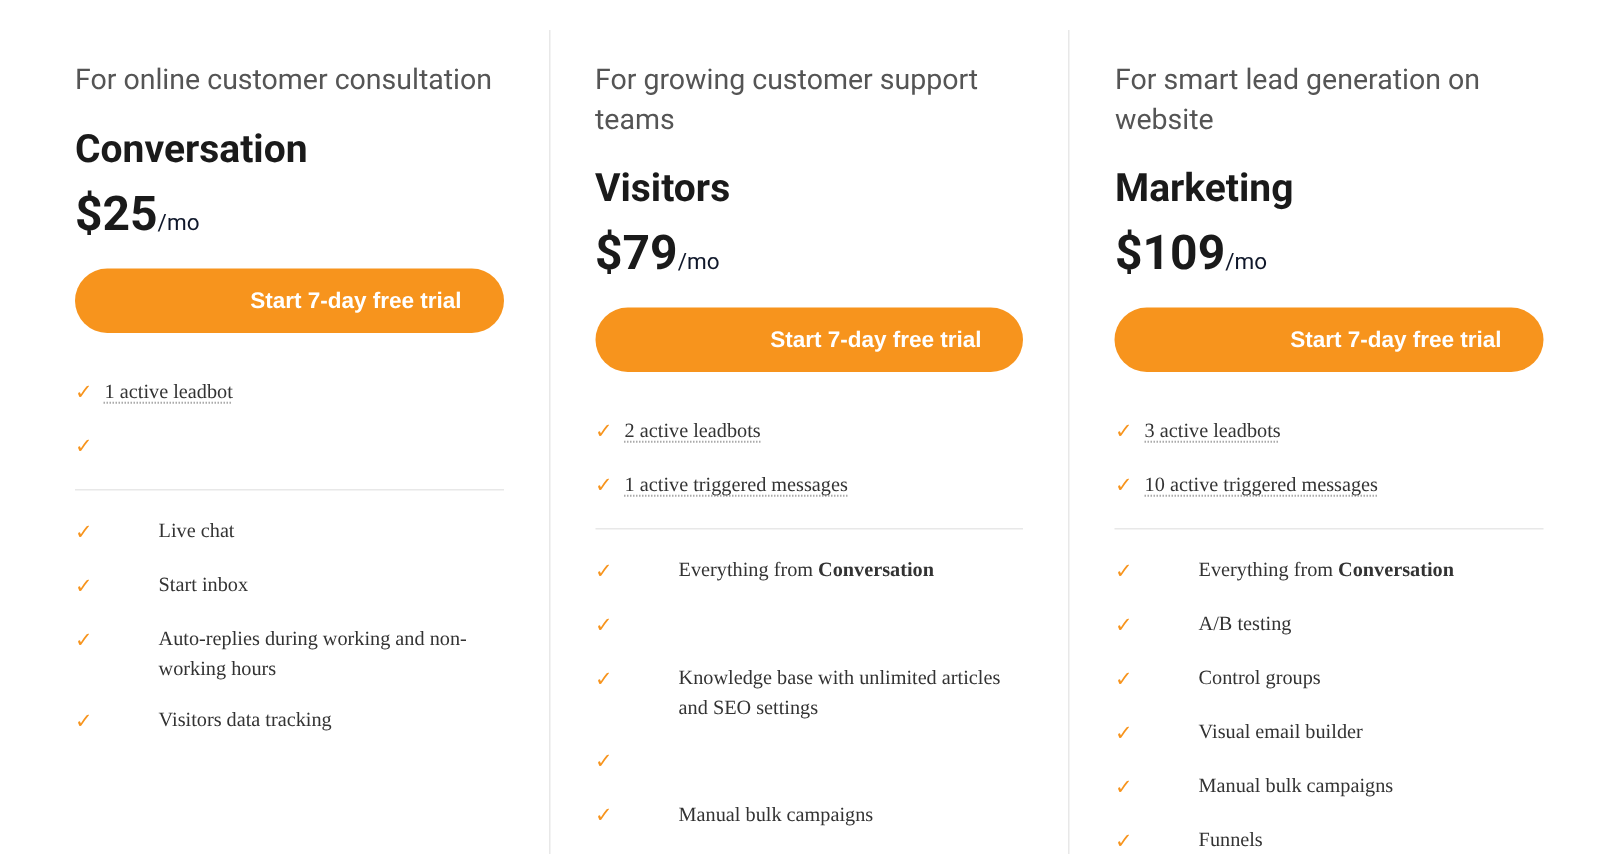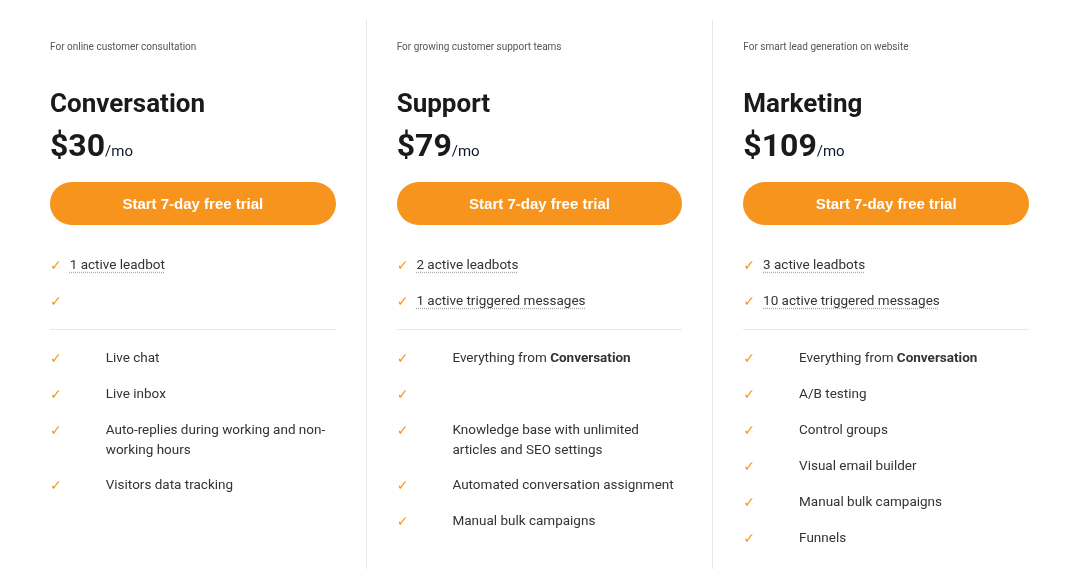--- a/index.html
+++ b/index.html
@@ -26,23 +26,23 @@
       flex: 1;
       padding: 20px 30px;
       border-right: 1px solid #e8e8e8;
     }
 
     .pricing-column:last-child {
       border-right: none;
     }
 
     .plan-tagline {
-      font-size: 10px;
+      font-size: 19px;
       color: #555;
-      margin-bottom: 34px;
+      margin-bottom: 18px;
       line-height: 1.4;
     }
 
     .plan-name {
       font-size: 26px;
       font-weight: 700;
       color: #1a1a1a;
       margin-bottom: 8px;
     }
 
@@ -68,21 +68,21 @@
       color: #fff;
       border: none;
       border-radius: 30px;
       padding: 13px 28px;
       font-size: 15px;
       font-weight: 600;
       cursor: pointer;
       margin-bottom: 22px;
       display: inline-block;
       width: 100%;
-      text-align: center;
+      text-align: right;
     }
 
     .feature-list {
       list-style: none;
       padding: 0;
     }
 
     .feature-item {
       display: flex;
       align-items: flex-start;
@@ -98,20 +98,21 @@
       font-size: 14px;
       margin-top: 1px;
       flex-shrink: 0;
     }
 
     .feature-item .text {
       text-decoration: underline;
       text-decoration-color: #aaa;
       text-decoration-style: dotted;
       text-underline-offset: 3px;
+      font-family: Liberation Serif, serif;
     }
 
     .feature-item .text.no-underline {
       text-decoration: none;
       padding-left: 36px;
     }
 
     .feature-item .text strong {
       font-weight: 700;
     }
@@ -126,47 +127,47 @@
       text-decoration: underline;
       text-decoration-color: #aaa;
       text-decoration-style: dotted;
       text-underline-offset: 3px;
     }
   </style>
 </head>
 <body>
 
 <div class="pricing-container">
-<div class="pricing-column"><p class="plan-tagline">For online customer consultation</p><div class="plan-name">Conversation</div><div class="plan-price"><span class="amount">$30</span><span class="period">/mo</span></div><button class="trial-button">Start 7-day free trial</button><ul class="feature-list highlight-features">
+<div class="pricing-column"><p class="plan-tagline">For online customer consultation</p><div class="plan-name">Conversation</div><div class="plan-price"><span class="amount">$25</span><span class="period">/mo</span></div><button class="trial-button">Start 7-day free trial</button><ul class="feature-list highlight-features">
         <li class="feature-item">
           <span class="check">✓</span>
           <span class="text ">1 active leadbot</span>
         </li>
         <li class="feature-item">
           <span class="check">✓</span>
         </li>
       </ul><hr class="divider"><ul class="feature-list">
         <li class="feature-item">
           <span class="check">✓</span>
           <span class="text no-underline">Live chat</span>
         </li>
         <li class="feature-item">
           <span class="check">✓</span>
-          <span class="text no-underline">Live inbox</span>
+          <span class="text no-underline">Start inbox</span>
         </li>
         <li class="feature-item">
           <span class="check">✓</span>
           <span class="text no-underline">Auto-replies during working and non-working hours</span>
         </li>
         <li class="feature-item">
           <span class="check">✓</span>
           <span class="text no-underline">Visitors data tracking</span>
         </li>
       </ul></div>
-    <div class="pricing-column"><p class="plan-tagline">For growing customer support teams</p><div class="plan-name">Support</div><div class="plan-price"><span class="amount">$79</span><span class="period">/mo</span></div><button class="trial-button">Start 7-day free trial</button><ul class="feature-list highlight-features">
+    <div class="pricing-column"><p class="plan-tagline">For growing customer support teams</p><div class="plan-name">Visitors</div><div class="plan-price"><span class="amount">$79</span><span class="period">/mo</span></div><button class="trial-button">Start 7-day free trial</button><ul class="feature-list highlight-features">
         <li class="feature-item">
           <span class="check">✓</span>
           <span class="text ">2 active leadbots</span>
         </li>
         <li class="feature-item">
           <span class="check">✓</span>
           <span class="text ">1 active triggered messages</span>
         </li>
       </ul><hr class="divider"><ul class="feature-list">
         <li class="feature-item">
@@ -175,21 +176,20 @@
         </li>
         <li class="feature-item">
           <span class="check">✓</span>
         </li>
         <li class="feature-item">
           <span class="check">✓</span>
           <span class="text no-underline">Knowledge base with unlimited articles and SEO settings</span>
         </li>
         <li class="feature-item">
           <span class="check">✓</span>
-          <span class="text no-underline">Automated conversation assignment</span>
         </li>
         <li class="feature-item">
           <span class="check">✓</span>
           <span class="text no-underline">Manual bulk campaigns</span>
         </li>
       </ul></div>
     <div class="pricing-column"><p class="plan-tagline">For smart lead generation on website</p><div class="plan-name">Marketing</div><div class="plan-price"><span class="amount">$109</span><span class="period">/mo</span></div><button class="trial-button">Start 7-day free trial</button><ul class="feature-list highlight-features">
         <li class="feature-item">
           <span class="check">✓</span>
           <span class="text ">3 active leadbots</span>

